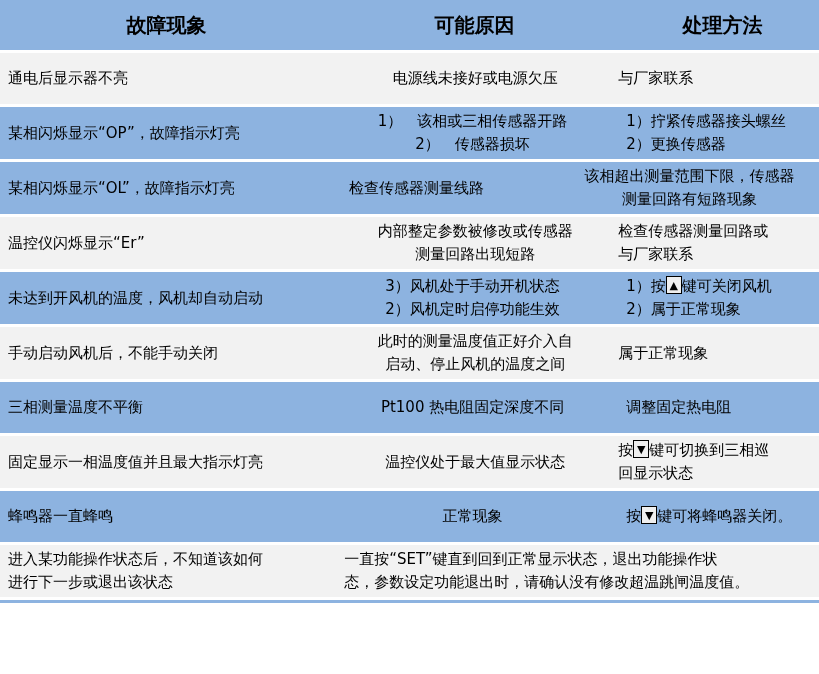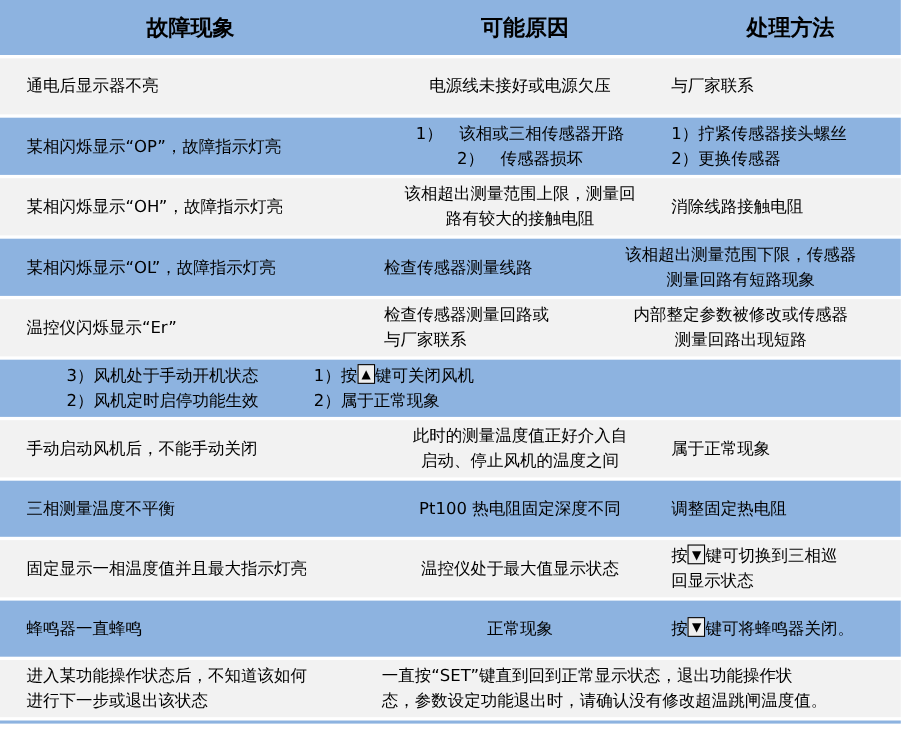--- a/index.html
+++ b/index.html
@@ -17,33 +17,33 @@
     font-family: "DejaVu Sans", sans-serif;
     color: var(--text);
   }
   .table { width: 819px; }
   .row {
     display: flex;
     width: 100%;
     margin-bottom: 3px;
     align-items: center;
   }
-  .blue { background: var(--band-blue); }
+  .blue { background: var(--band-blue); gap: 16px; }
   .gray { background: var(--band-gray); }
   .header-row {
     height: 50px;
     font-size: 20px;
     font-weight: bold;
   }
   .header-cell { text-align: center; }
   .body-row {
     min-height: 51px;
     font-size: 15px;
     line-height: 23px;
-    padding: 3px 16px;
+    padding: 3px 0;
   }
   .cell { padding-right: 4px; }
   .col-fault        { width: 41.3%; padding-left: 8px; }
   .col-cause        { width: 33.2%; padding-left: 6px; text-align: center; }
   .col-remedy       { width: 25.5%; padding-left: 8px; }
   .col-cause-remedy { width: 58.7%; padding-left: 6px; }
   .key {
     display: inline-block;
     width: 16px;
     height: 18px;
@@ -88,58 +88,49 @@
         </div>
         <div class="cell col-cause">
           <div class="line"><span>1）　该相或三相传感器开路</span></div>
           <div class="line"><span>2）　传感器损坏</span></div>
         </div>
         <div class="cell col-remedy">
           <div class="line"><span>1）拧紧传感器接头螺丝</span></div>
           <div class="line"><span>2）更换传感器</span></div>
         </div>
       </div>
-      <div class="row body-row gray">
-        <div class="cell col-fault">
-          <div class="line"><span>某相闪烁显示“OH”，故障指示灯亮</span></div>
-        </div>
-        <div class="cell col-cause">
-          <div class="line"><span>该相超出测量范围上限，测量回</span></div>
-          <div class="line"><span>路有较大的接触电阻</span></div>
-        </div>
-        <div class="cell col-remedy">
-          <div class="line"><span>消除线路接触电阻</span></div>
-        </div>
-      </div>
       <div class="row body-row blue">
         <div class="cell col-fault">
           <div class="line"><span>某相闪烁显示“OL”，故障指示灯亮</span></div>
         </div>
         <div class="cell col-remedy">
           <div class="line"><span>检查传感器测量线路</span></div>
         </div>
         <div class="cell col-cause">
           <div class="line"><span>该相超出测量范围下限，传感器</span></div>
           <div class="line"><span>测量回路有短路现象</span></div>
         </div>
       </div>
       <div class="row body-row gray">
         <div class="cell col-fault">
           <div class="line"><span>温控仪闪烁显示“Er”</span></div>
         </div>
+        <div class="cell col-cause">
+          <div class="line"><span>内部整定参数被修改或传感器</span></div>
+          <div class="line"><span>测量回路出现短路</span></div>
+        </div>
         <div class="cell col-remedy">
           <div class="line"><span>检查传感器测量回路或</span></div>
           <div class="line"><span>与厂家联系</span></div>
         </div>
-        <div class="cell col-cause">
-          <div class="line"><span>内部整定参数被修改或传感器</span></div>
-          <div class="line"><span>测量回路出现短路</span></div>
-        </div>
       </div>
       <div class="row body-row blue">
+        <div class="cell col-fault">
+          <div class="line"><span>未达到开风机的温度，风机却自动启动</span></div>
+        </div>
         <div class="cell col-cause">
           <div class="line"><span>3）风机处于手动开机状态</span></div>
           <div class="line"><span>2）风机定时启停功能生效</span></div>
         </div>
         <div class="cell col-remedy">
           <div class="line"><span>1）按</span><span class="key">▲</span><span>键可关闭风机</span></div>
           <div class="line"><span>2）属于正常现象</span></div>
         </div>
       </div>
       <div class="row body-row gray">

